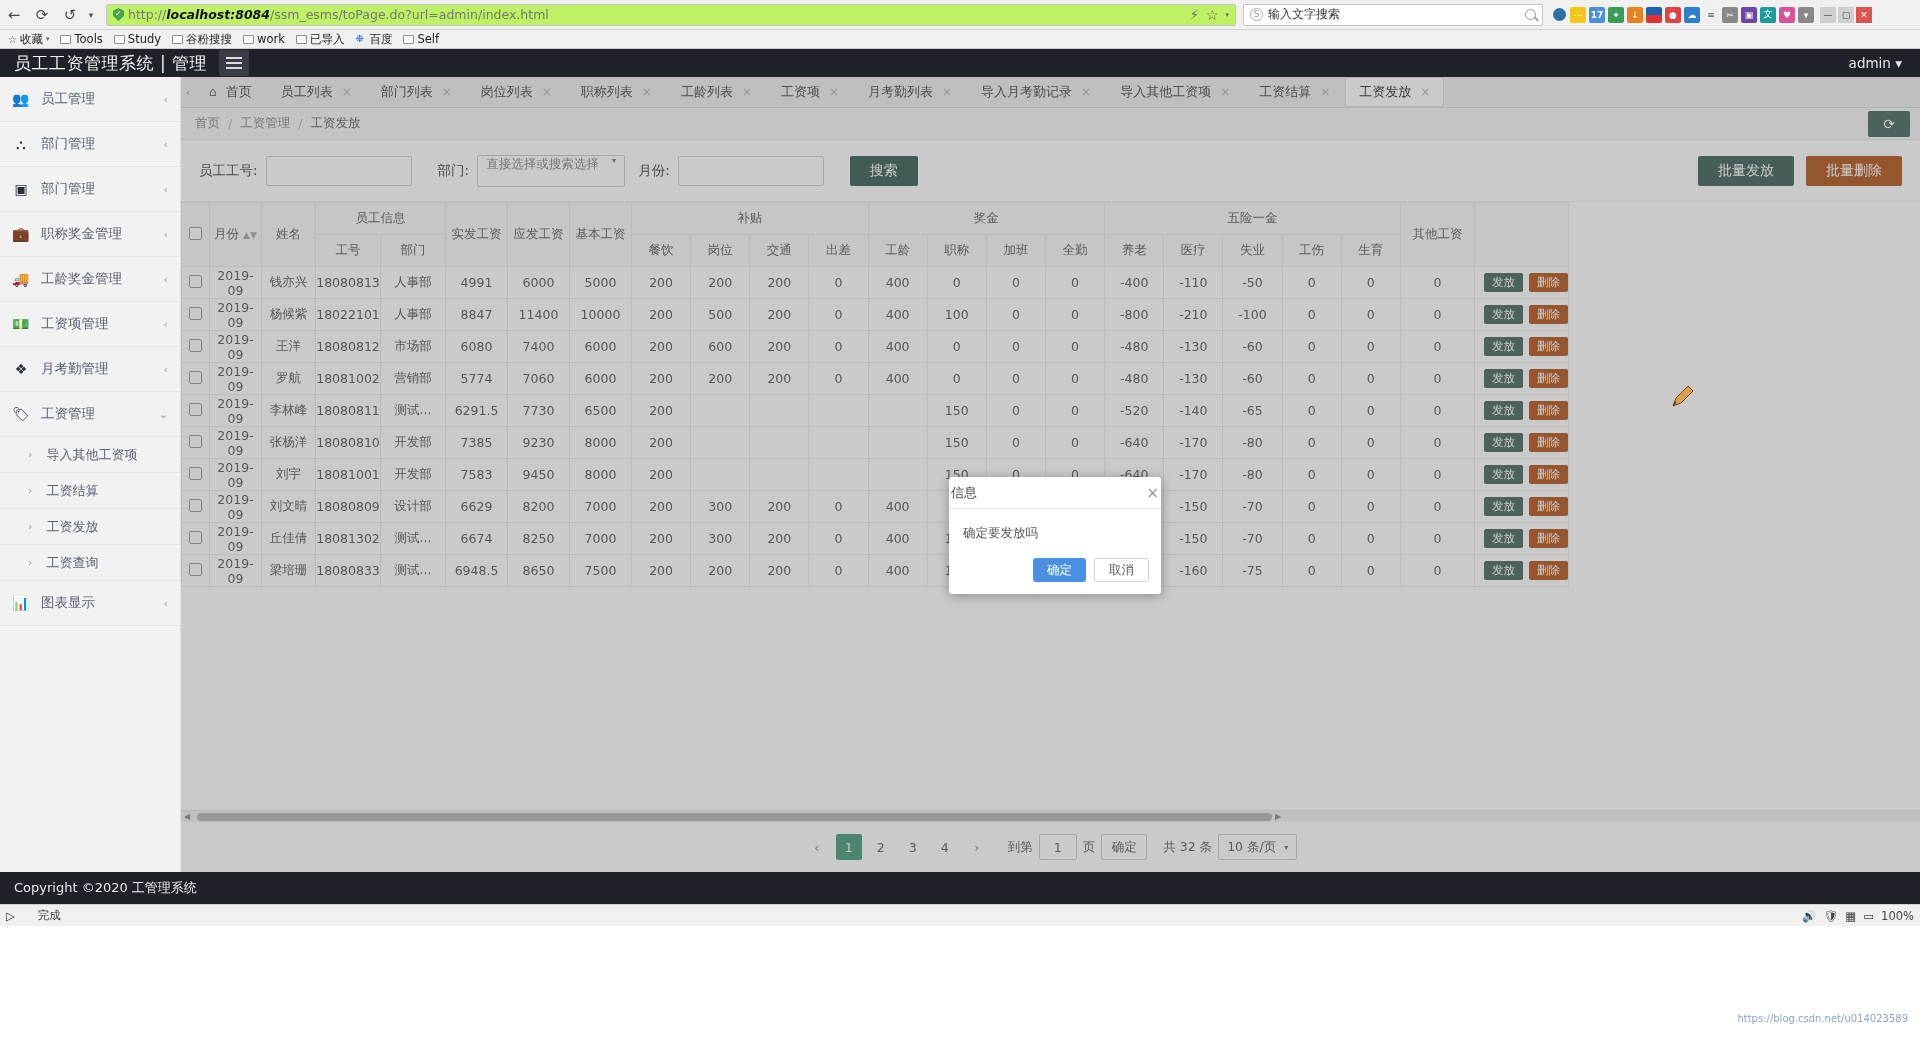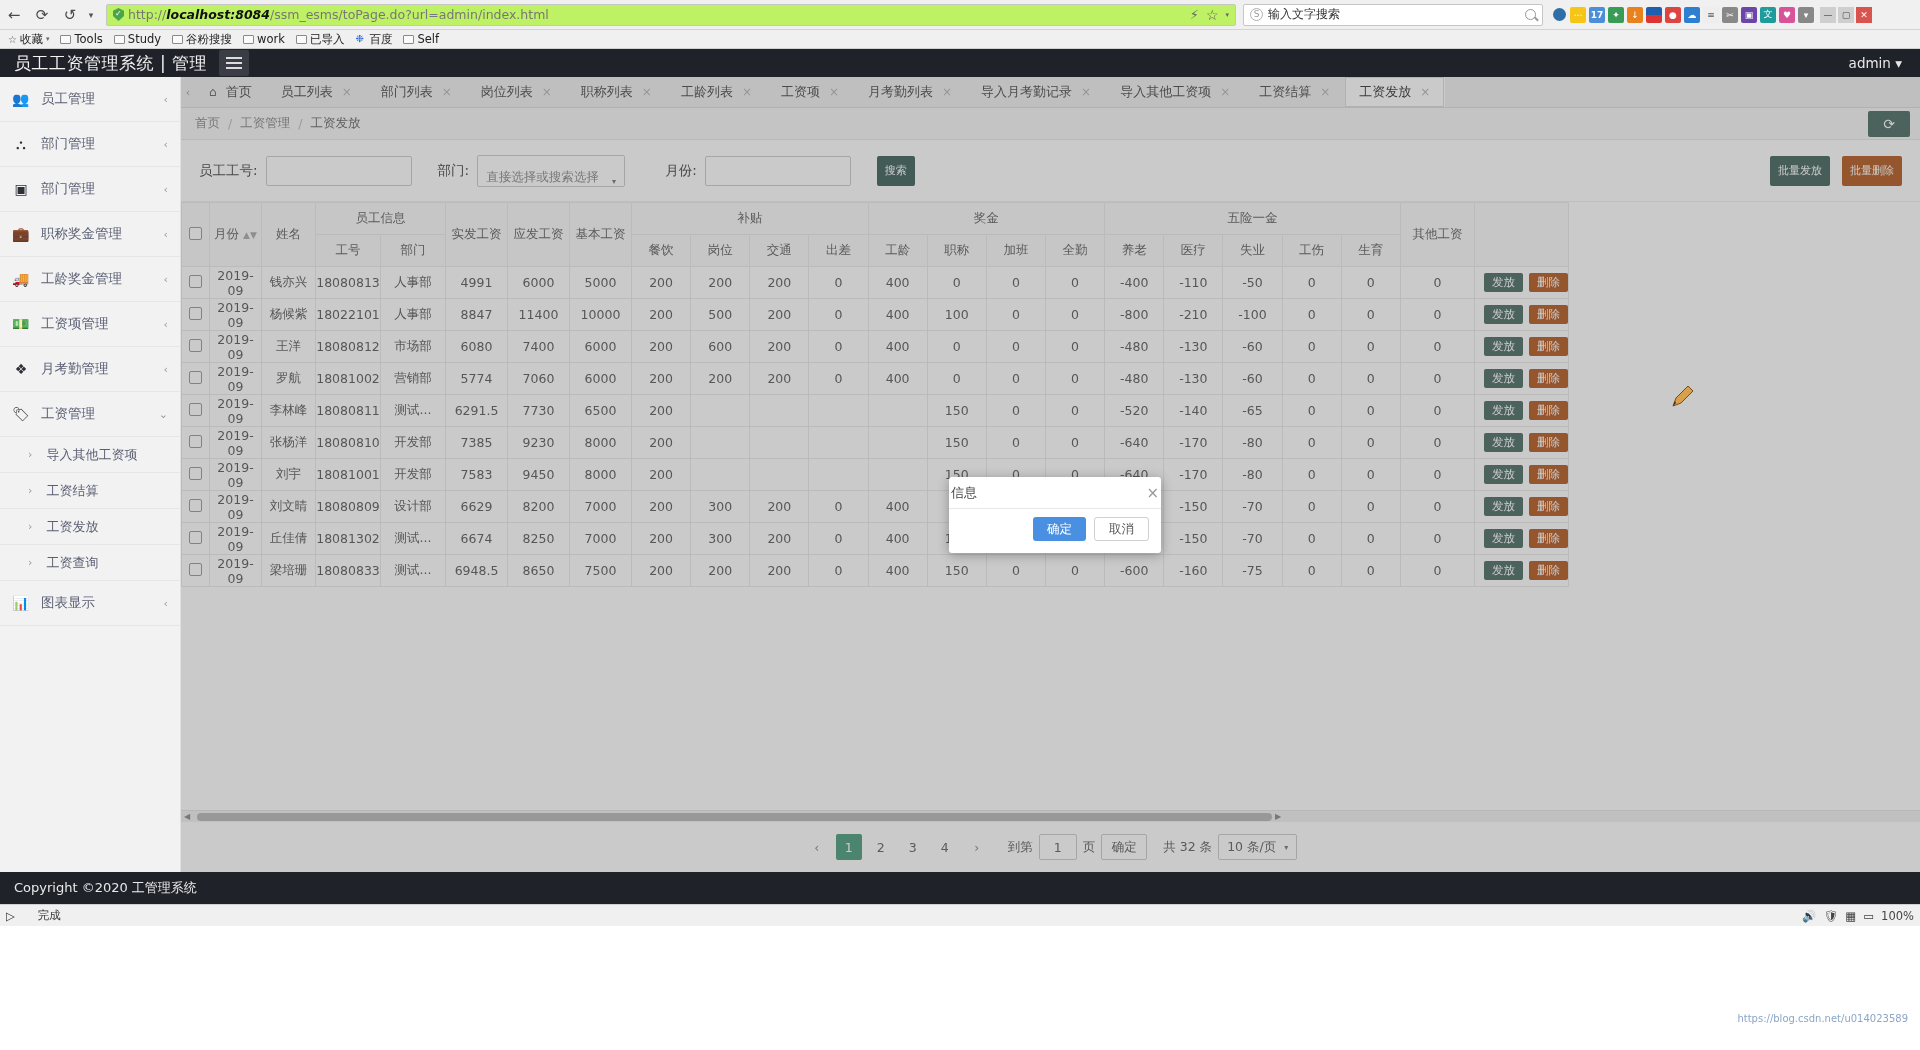--- a/index.html
+++ b/index.html
@@ -146,26 +146,26 @@
   .filterbar{
     height:62px; background:#fff; display:flex; align-items:center; padding:0 18px; gap:0;
     border-bottom:1px solid #efefef;
   }
   .flabel{ font-size:13.5px;color:#444; margin-right:8px;}
   .finput{
     width:146px;height:30px;border:1px solid #ccc;background:#fff;border-radius:2px;margin-right:26px;
   }
   .fselect{
     width:148px;height:32px;border:1px solid #ccc;background:#fff;border-radius:2px;
-    display:flex;align-items:flex-end;padding:0 8px;font-size:12.5px;color:#888;margin-right:40px;
+    display:flex;align-items:flex-start;padding:0 8px;font-size:12.5px;color:#888;margin-right:13px;
   }
   .fselect .dn{margin-left:auto;font-size:8px;color:#777;}
   .btn {
-    height:30px;padding:0 8px;display:flex;align-items:center;justify-content:center;
-    font-size:11px;color:#fff;border-radius:2px;
+    height:30px;padding:0 20px;display:flex;align-items:center;justify-content:center;
+    font-size:14px;color:#fff;border-radius:2px;
   }
   .btn.search{ background:#3e6159; }
   .btn.green2{ background:#44655c; }
   .btn.orange2{ background:#b3591f; }
   .right-btns{ margin-left:auto; display:flex; gap:12px; }
 
   
   .tablewrap{ flex:1; overflow:hidden; position:relative; }
   table{ border-collapse:collapse; width:1388px; table-layout:fixed; }
   th,td{ border:1px solid #eaeaea; font-weight:normal; font-size:12.5px; color:#5a5a5a; text-align:center;}
@@ -866,20 +866,21 @@
         <span class="dn">▾</span>
       </span>
     </div>
 
     <div class="overlay"></div>
     <div class="modal">
       <div class="modal-hd">
         <span>信息</span>
         <span class="x">×</span>
       </div>
+      <div class="modal-bd">确定要发放吗</div>
       <div class="modal-ft">
         <span class="mbtn ok">确定</span>
         <span class="mbtn cancel">取消</span>
       </div>
     </div>
 
     <div class="cursor-pen">
       <svg width="26" height="26" viewBox="0 0 26 26">
         <path d="M3 22 L6 14 L18 2 L23 7 L11 19 Z" fill="#d8a04a" stroke="#7a4a10" stroke-width="1"></path>
         <path d="M3 22 L6 19 L5 17 Z" fill="#3a2a10"></path>

